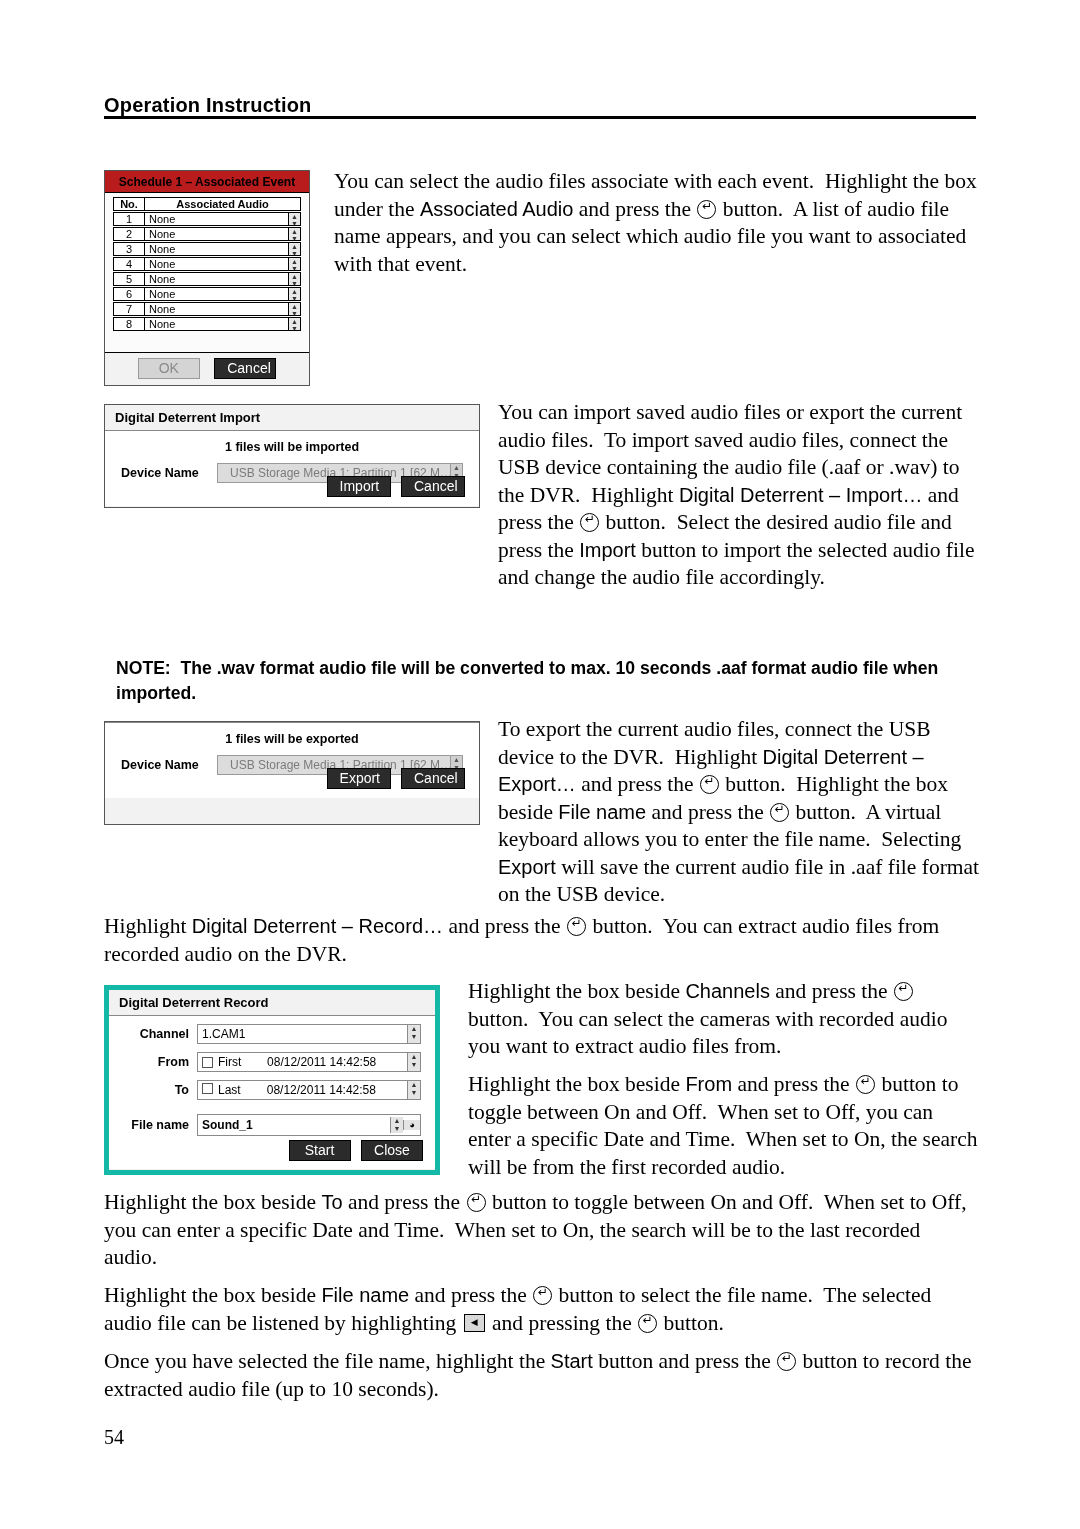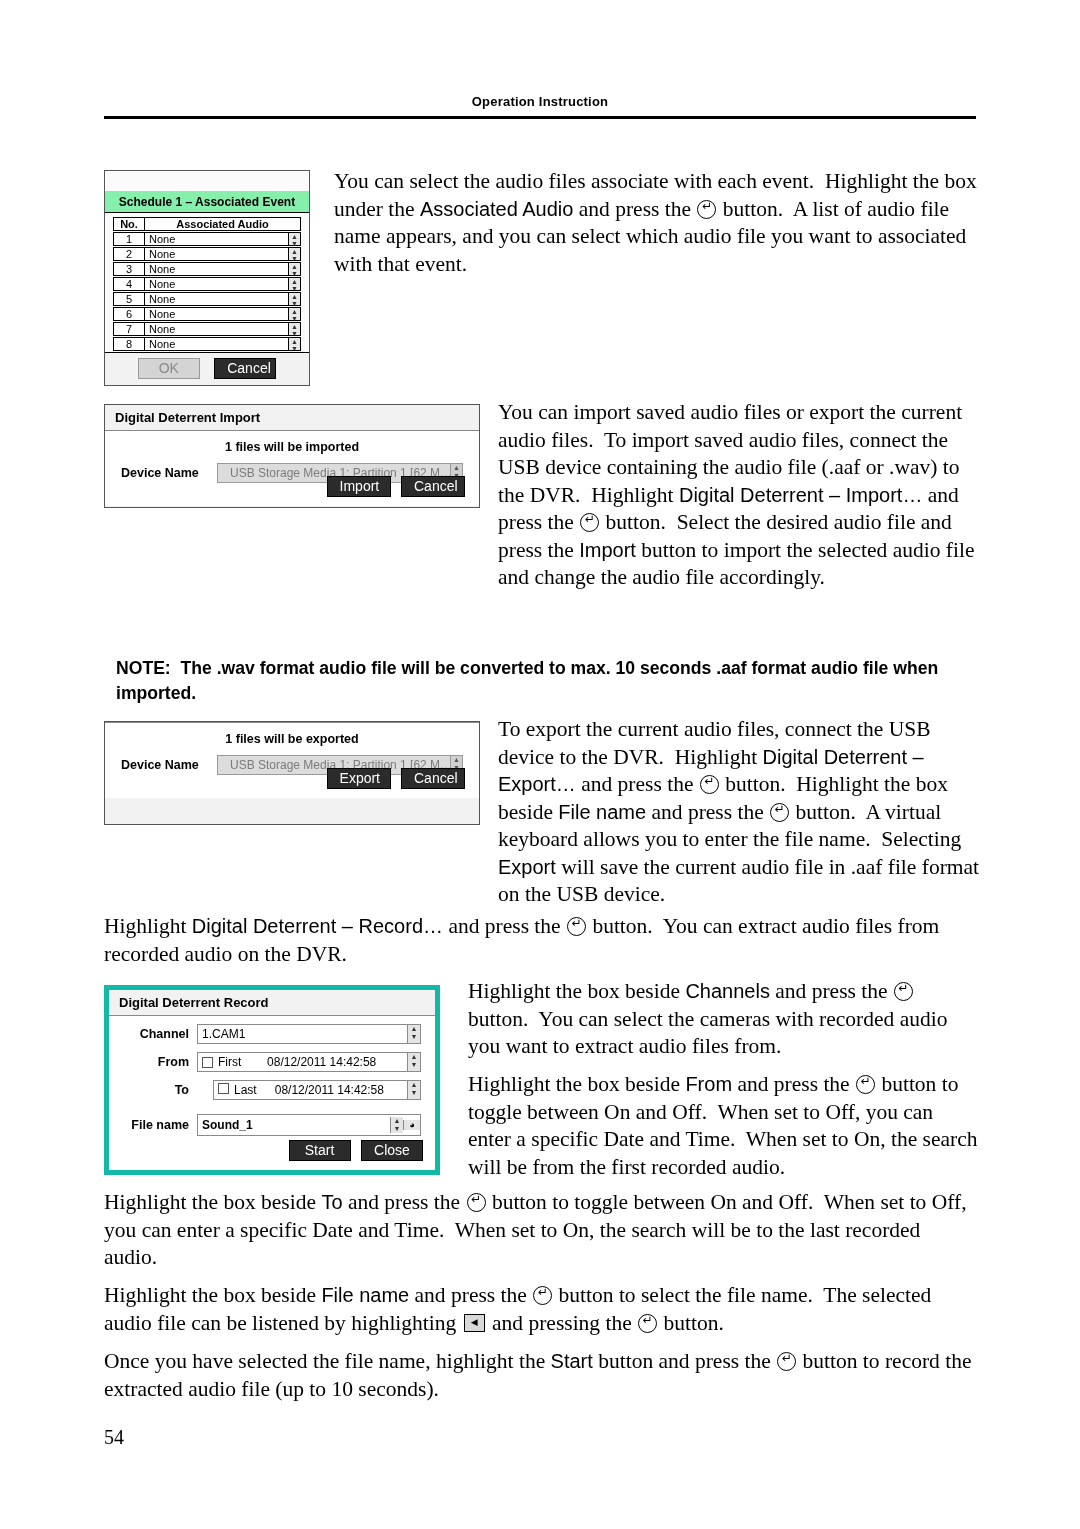--- a/index.html
+++ b/index.html
@@ -20,24 +20,23 @@
     width: 1080px;
     height: 1529px;
   }
   
   .header {
     position: absolute;
     left: 104px;
     top: 94px;
     width: 872px;
     font-family: "Liberation Sans", sans-serif;
-    font-size: 13px;
+    font-size: 20px;
     font-weight: bold;
     letter-spacing: 0.2px;
-    text-align: center;
   }
   .header-rule {
     position: absolute;
     left: 104px;
     top: 116px;
     width: 872px;
     height: 3px;
     background: #000000;
   }
   
@@ -141,22 +140,21 @@
   #sched {
     left: 104px; top: 170px; width: 206px; height: 216px;
     border: 1px solid #555;
     background: #fbfbfb;
     box-shadow: 0 0 0 1px #fff inset;
   }
   #sched .s-title {
     font-size: 12px; font-weight: bold; text-align: center;
     padding: 4px 0 3px 0;
     border-bottom: 1px solid #000;
-    background: #86efac;
-    margin-top: 20px;
+    background: #b91c1c;
   }
   #sched .s-head {
     display: flex;
     margin: 4px 8px 0 8px;
     font-size: 11px; font-weight: bold;
   }
   #sched .s-head .c1 { width: 30px; border: 1px solid #000; text-align: center; background: #fff; }
   #sched .s-head .c2 { flex: 1; border: 1px solid #000; border-left: none; text-align: center; background: #fff; position: relative;}
   #sched .s-row {
     display: flex;
@@ -381,21 +379,21 @@
           <span>First</span>
           <span style="flex:1;text-align:center;padding-right:14px;">08/12/2011  14:42:58</span>
           <span class="sp">
               <i>▲</i>
               <i>▼</i>
             </span>
         </div>
       </div>
       <div class="row">
         <div class="lbl">To</div>
-        <div class="fld" style="display:flex;margin-left:16px;">
+        <div class="fld" style="display:flex;">
           <span class="chk"></span>
           <span>Last</span>
           <span style="flex:1;text-align:center;padding-right:14px;">08/12/2011  14:42:58</span>
           <span class="sp">
               <i>▲</i>
               <i>▼</i>
             </span>
         </div>
       </div>
       <div class="row" style="margin-top:14px;">

